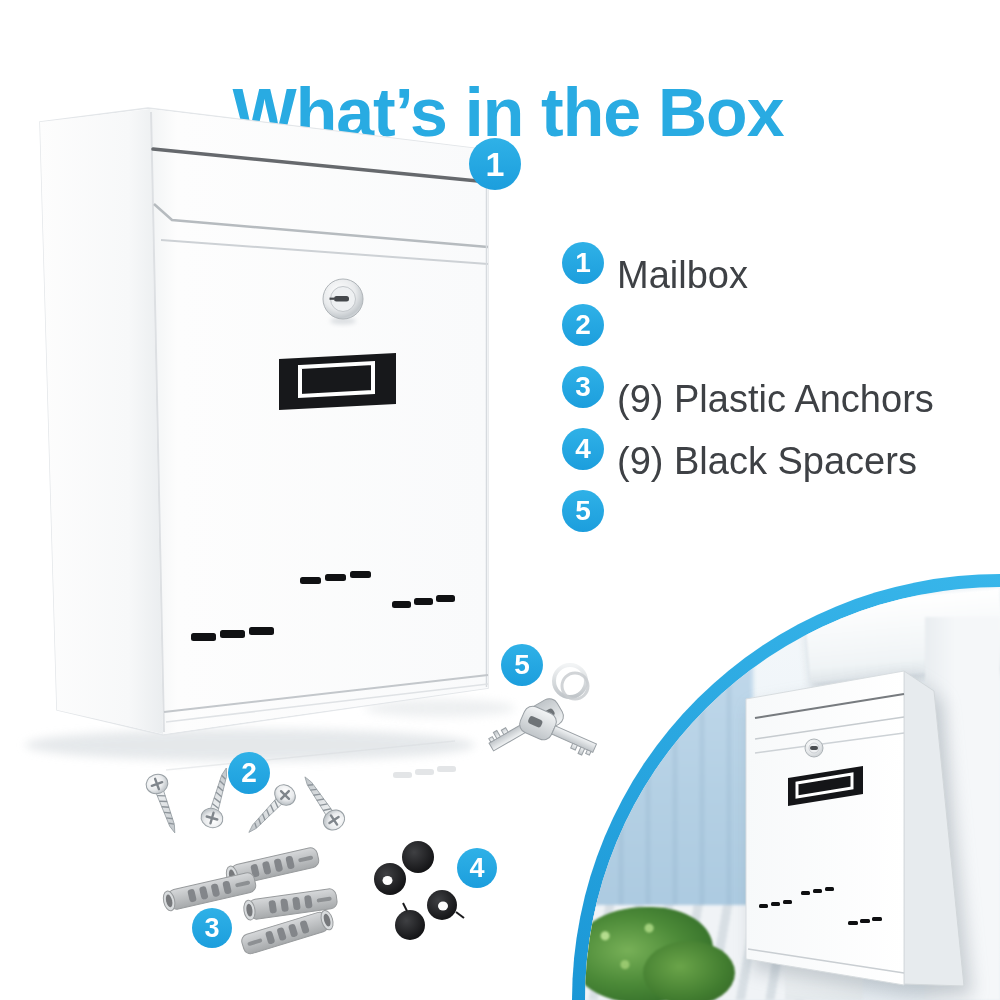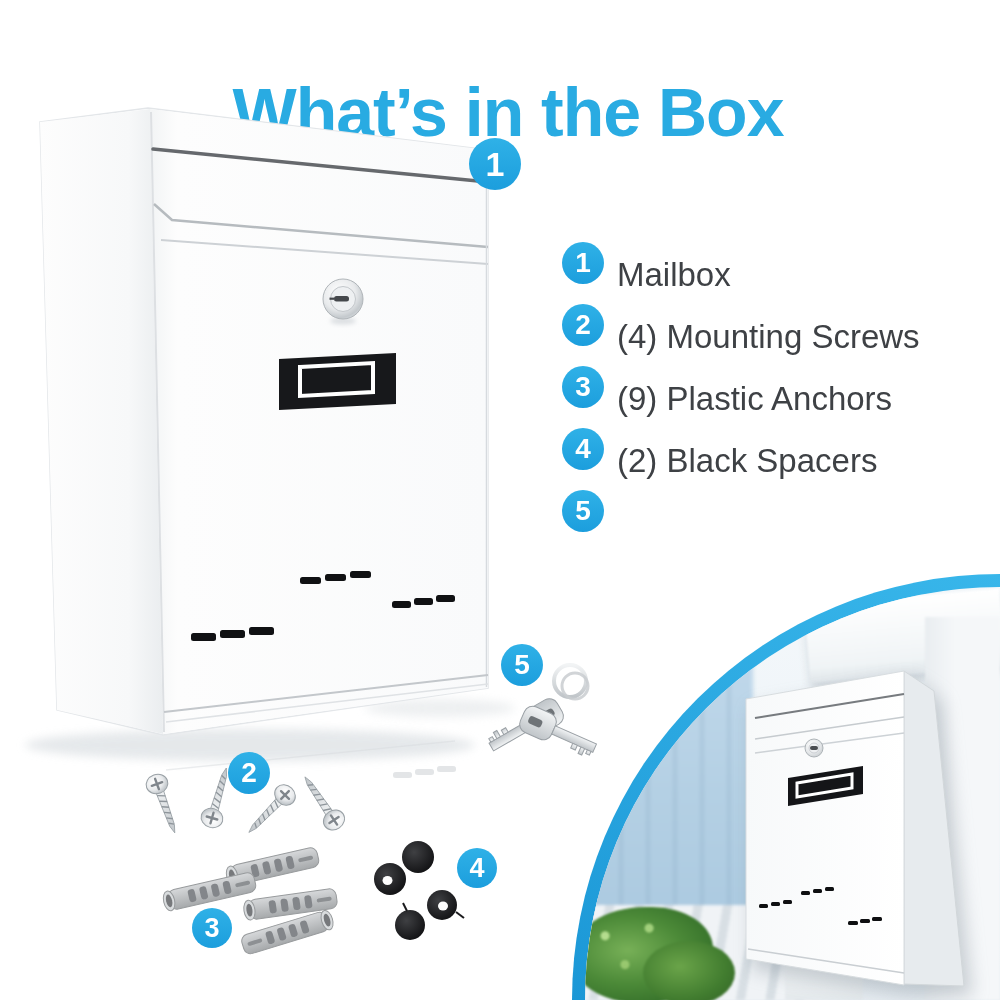--- a/index.html
+++ b/index.html
@@ -22,21 +22,21 @@
   .cb1{left:469px;top:138px;width:52px;height:52px;font-size:34px;}
   .cb2{left:228px;top:752px;width:42px;height:42px;font-size:28px;}
   .cb3{left:192px;top:908px;width:40px;height:40px;font-size:27px;}
   .cb4{left:457px;top:848px;width:40px;height:40px;font-size:27px;}
   .cb5{left:501px;top:644px;width:42px;height:42px;font-size:28px;}
 
   
   .legend{position:absolute;left:562px;top:242px;z-index:3;}
   .lrow{display:flex;align-items:center;gap:13px;height:42px;margin-bottom:20px;}
   .lbadge{position:static;width:42px;height:42px;font-size:28px;flex:0 0 42px;}
-  .llabel{font-size:33px;color:#3e4145;white-space:nowrap;line-height:42px;margin-top:24px;}
+  .llabel{font-size:38px;color:#3e4145;white-space:nowrap;line-height:42px;margin-top:24px;}
 
   
   .inset{position:absolute;right:0;bottom:0;width:428px;height:426px;z-index:2;
          border-top-left-radius:100% 100%;
          background:linear-gradient(200deg,#38b6ea,#1b97d6);}
   .inset-photo{position:absolute;left:13px;top:13px;right:0;bottom:0;
          border-top-left-radius:100% 100%;overflow:hidden;
          background:linear-gradient(180deg,#f4f8fb 0%,#edf3f7 55%,#e7edf2 100%);}
   .ph-door{position:absolute;left:8px;top:0;width:160px;height:378px;
          background:
@@ -237,33 +237,32 @@
     <div class="lrow">
       <div class="badge lbadge">
         <span>1</span>
         </div>
       <div class="llabel">Mailbox</div>
     </div>
     <div class="lrow">
       <div class="badge lbadge">
         <span>2</span>
         </div>
-      <div class="llabel">(4) Mounting Screws</div>
     </div>
     <div class="lrow">
       <div class="badge lbadge">
         <span>3</span>
         </div>
       <div class="llabel">(9) Plastic Anchors</div>
     </div>
     <div class="lrow">
       <div class="badge lbadge">
         <span>4</span>
         </div>
-      <div class="llabel">(2) Black Spacers</div>
+      <div class="llabel">(9) Black Spacers</div>
     </div>
     <div class="lrow">
       <div class="badge lbadge">
         <span>5</span>
         </div>
     </div>
   </div>
 
   <div class="inset">
     <div class="inset-photo">

